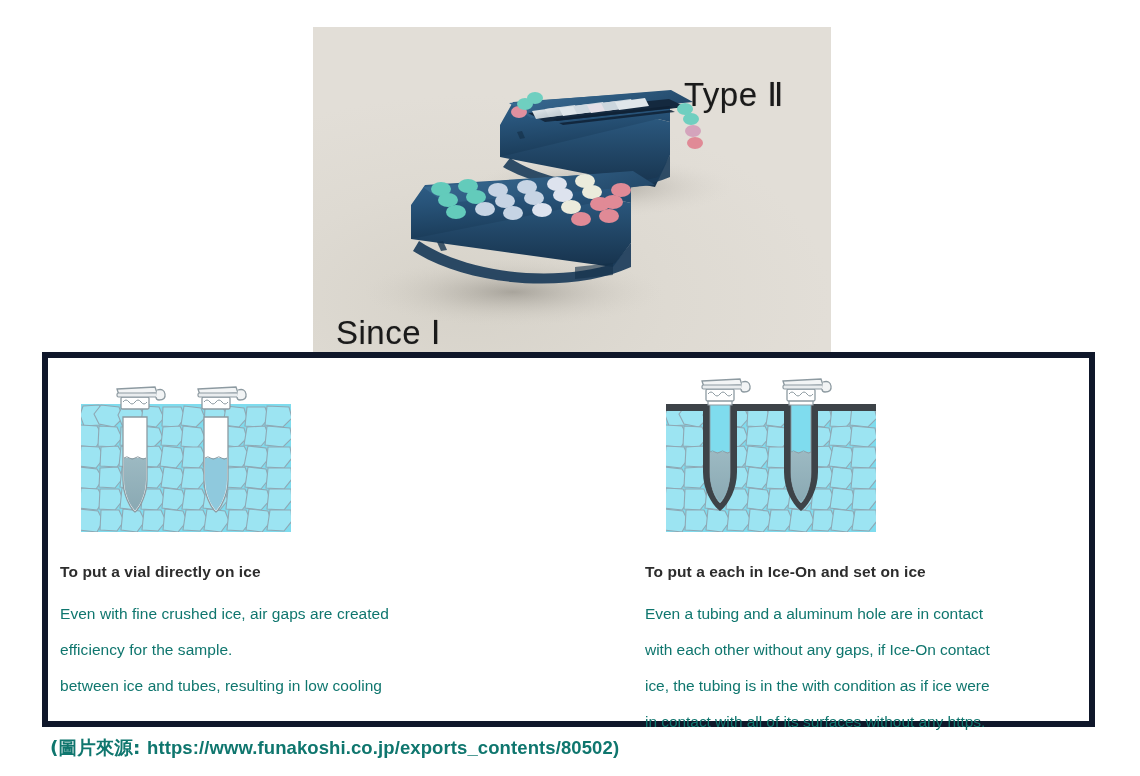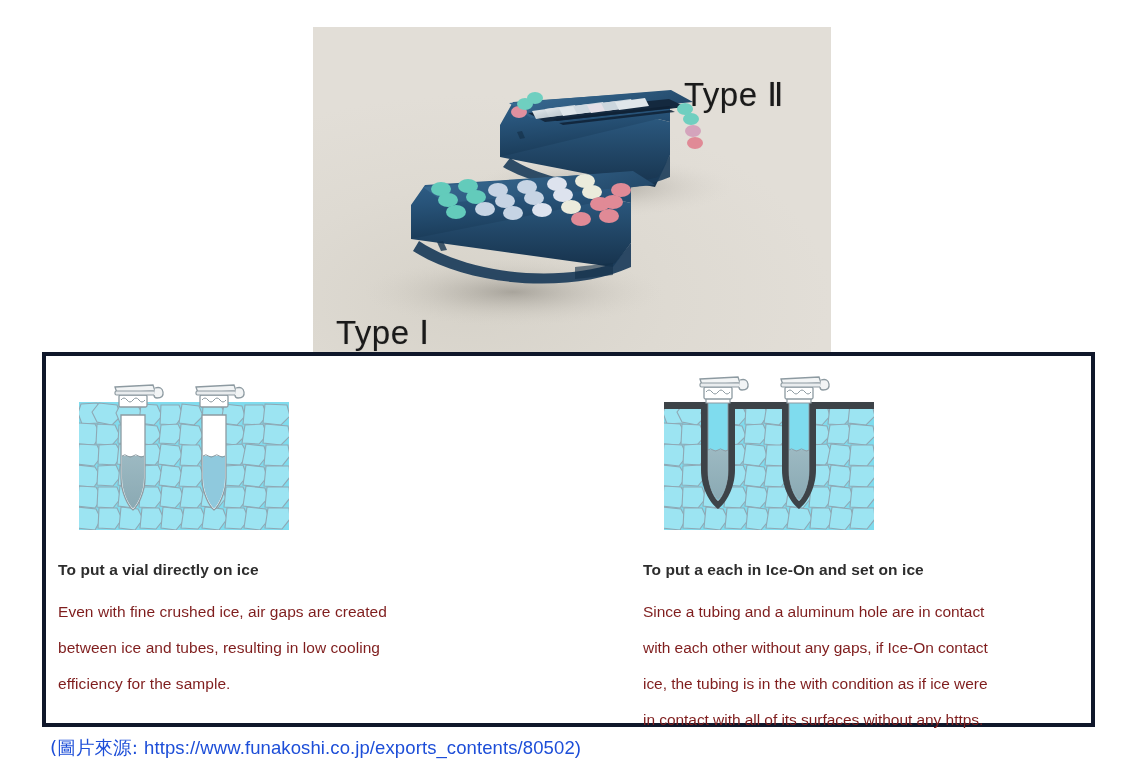--- a/index.html
+++ b/index.html
@@ -45,21 +45,21 @@
   #type-2-label { left: 371px; top: 48px; }
   #type-1-label { left: 23px;  top: 286px; }
 
   
   #comparison-box {
     position: absolute;
     left: 42px;
     top: 352px;
     width: 1053px;
     height: 375px;
-    border: 4px solid #0f172a;
+    border: 6px solid #0f172a;
     background: #ffffff;
     box-sizing: border-box;
   }
 
   .illus {
     position: absolute;
     width: 218px;
     height: 160px;
   }
   #illus-left  { left: 29px;  top: 14px; }
@@ -76,35 +76,35 @@
     font-size: 15.5px;
     font-weight: bold;
     color: #2d2d2d;
     margin: 0 0 14px 0;
     line-height: 1.2;
     letter-spacing: 0.1px;
   }
   .text-line {
     font-size: 15.5px;
     font-weight: 400;
-    color: #7f1d1d;
+    color: #0f766e;
     line-height: 36px;
     white-space: nowrap;
     letter-spacing: 0.05px;
   }
   #text-right .text-line { letter-spacing: -0.05px; }
 
   
   #source-caption {
     position: absolute;
     left: 50px;
     top: 735px;
     font-size: 18.5px;
-    font-weight: normal;
-    color: #1d4ed8;
+    font-weight: bold;
+    color: #0f766e;
     white-space: nowrap;
     letter-spacing: 0.1px;
   }
   #source-caption .cn { font-family: "DejaVu Sans", sans-serif; }
 </style>
 </head>
 <body>
 
 <div id="product-photo">
   <div class="photo-bg"></div>
@@ -220,21 +220,21 @@
         <ellipse cx="308" cy="163" rx="10" ry="7" fill="#e08a96"></ellipse>
       </g>
 
       <path d="M124,215 l6,-1 l4,9 l-6,1 z" fill="#16344f" opacity="0.8"></path>
 
       <path d="M262,240 L300,236 L300,248 L262,252 Z" fill="#14304a" opacity="0.6"></path>
     </g>
   </svg>
 
   <div class="type-label" id="type-2-label">Type Ⅱ</div>
-  <div class="type-label" id="type-1-label">Type Ⅰ</div>
+  <div class="type-label" id="type-1-label">Since Ⅰ</div>
 </div>
 
 <div id="comparison-box">
 
   <svg class="illus" id="illus-left" viewBox="0 0 218 160" width="218" height="160">
     <defs>
       <clipPath id="iceClipL">
           <rect x="4" y="32" width="210" height="128"></rect>
         </clipPath>
       <linearGradient id="sampleL" x1="0" y1="0" x2="0" y2="1">
@@ -458,27 +458,27 @@
       <path d="M127,22 q3,-4 6,0 q3,4 6,0 q3,-4 6,0 q3,4 6,0" fill="none" stroke="#8d9aa1" stroke-width="1"></path>
       <path d="M121,9 L159,7 L161,13 L123,15 Z" fill="#f2f4f5" stroke="#8d9aa1" stroke-width="1.3"></path>
       <rect x="121" y="13" width="40" height="4" rx="1.5" fill="#e9ecee" stroke="#8d9aa1" stroke-width="1.2"></rect>
       <path d="M161,10 q7,-2 8,4 q1,6 -6,6 q-3,0 -3,-3" fill="#f2f4f5" stroke="#8d9aa1" stroke-width="1.3"></path>
     </g>
   </svg>
 
   <div class="text-col" id="text-left">
     <div class="text-heading">To put a vial directly on ice</div>
     <div class="text-line">Even with fine crushed ice, air gaps are created</div>
+    <div class="text-line">efficiency for the sample.</div>
     <div class="text-line">between ice and tubes, resulting in low cooling</div>
-    <div class="text-line">efficiency for the sample.</div>
   </div>
 
   <div class="text-col" id="text-right">
     <div class="text-heading">To put a each in Ice-On and set on ice</div>
-    <div class="text-line">Since a tubing and a aluminum hole are in contact</div>
+    <div class="text-line">Even a tubing and a aluminum hole are in contact</div>
     <div class="text-line">with each other without any gaps, if Ice-On contact</div>
     <div class="text-line">ice, the tubing is in the with condition as if ice were</div>
     <div class="text-line">in contact with all of its surfaces without any https.</div>
   </div>
 </div>
 
 <div id="source-caption">
   <span class="cn">(圖片來源: </span><span>https://www.funakoshi.co.jp/exports_contents/80502</span><span>)</span>
 </div>
 

